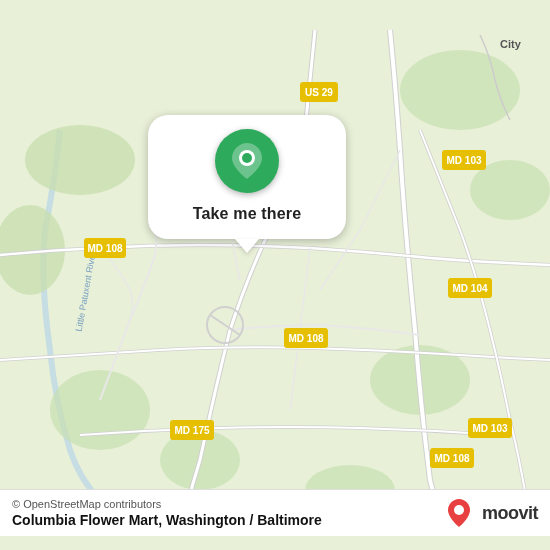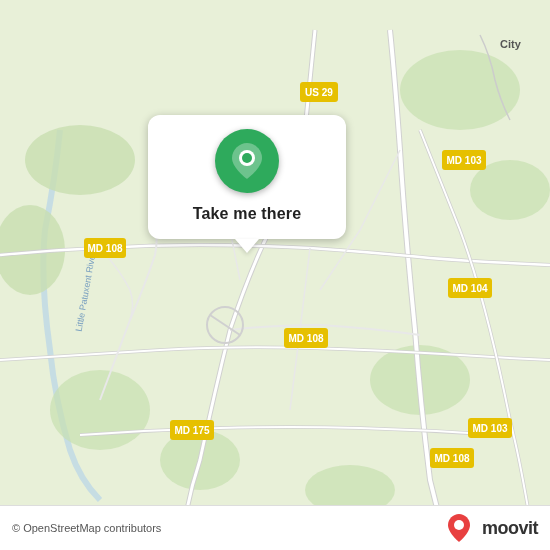--- a/index.html
+++ b/index.html
@@ -34,21 +34,21 @@
       left: 148px;
       width: 198px;
       display: flex;
       flex-direction: column;
       align-items: center;
       z-index: 10;
     }
 
     #popup-box {
       background: white;
-      border-radius: 12px;
+      border-radius: 20px;
       padding: 14px 18px;
       box-shadow: 0 2px 8px rgba(0,0,0,0.25);
       text-align: center;
       width: 100%;
     }
 
     #map-pin-circle {
       width: 64px;
       height: 64px;
       background-color: #2eaa5c;
@@ -77,21 +77,21 @@
       height: 0;
       border-left: 12px solid transparent;
       border-right: 12px solid transparent;
       border-top: 14px solid white;
       filter: drop-shadow(0 2px 2px rgba(0,0,0,0.15));
     }
 
     
     #footer {
       position: absolute;
-      bottom: 0;
+      bottom: 14px;
       left: 0;
       width: 100%;
       background: white;
       padding: 8px 12px;
       border-top: 1px solid #ddd;
       display: flex;
       align-items: center;
       justify-content: space-between;
       z-index: 20;
     }
@@ -221,20 +221,21 @@
   </svg>
 </div>
       <button id="take-me-there-btn">Take me there</button>
     </div>
     <div id="popup-pointer"></div>
   </div>
 
   <div id="footer">
     <div id="footer-left">
       <span id="attribution">© OpenStreetMap contributors</span>
+      <span id="location-name">Columbia Flower Mart, Washington / Baltimore</span>
     </div>
 
     <div id="moovit-logo">
 
       <svg id="moovit-pin" width="22" height="28" viewBox="0 0 22 28">
         <path d="M11 0 C5 0 0 5 0 11 C0 19 11 28 11 28 C11 28 22 19 22 11 C22 5 17 0 11 0Z" fill="#e84040"></path>
         <circle cx="11" cy="11" r="5" fill="white"></circle>
       </svg>
       <span id="moovit-text">moovit</span>
     </div>

